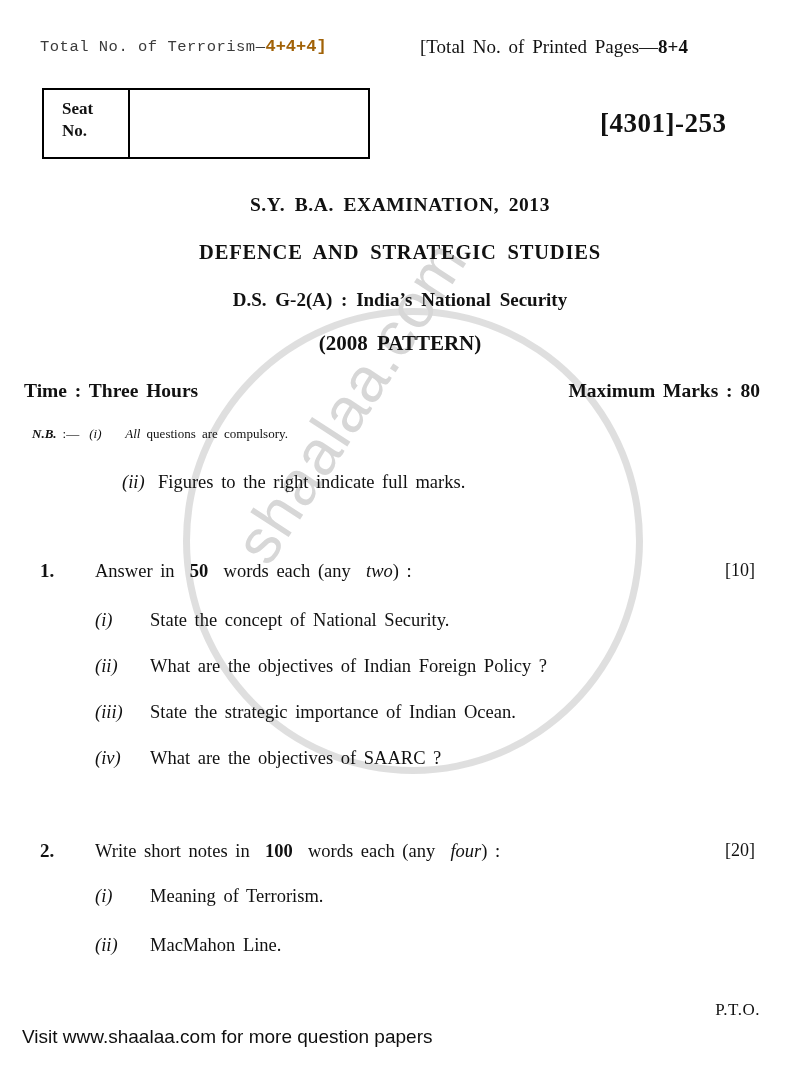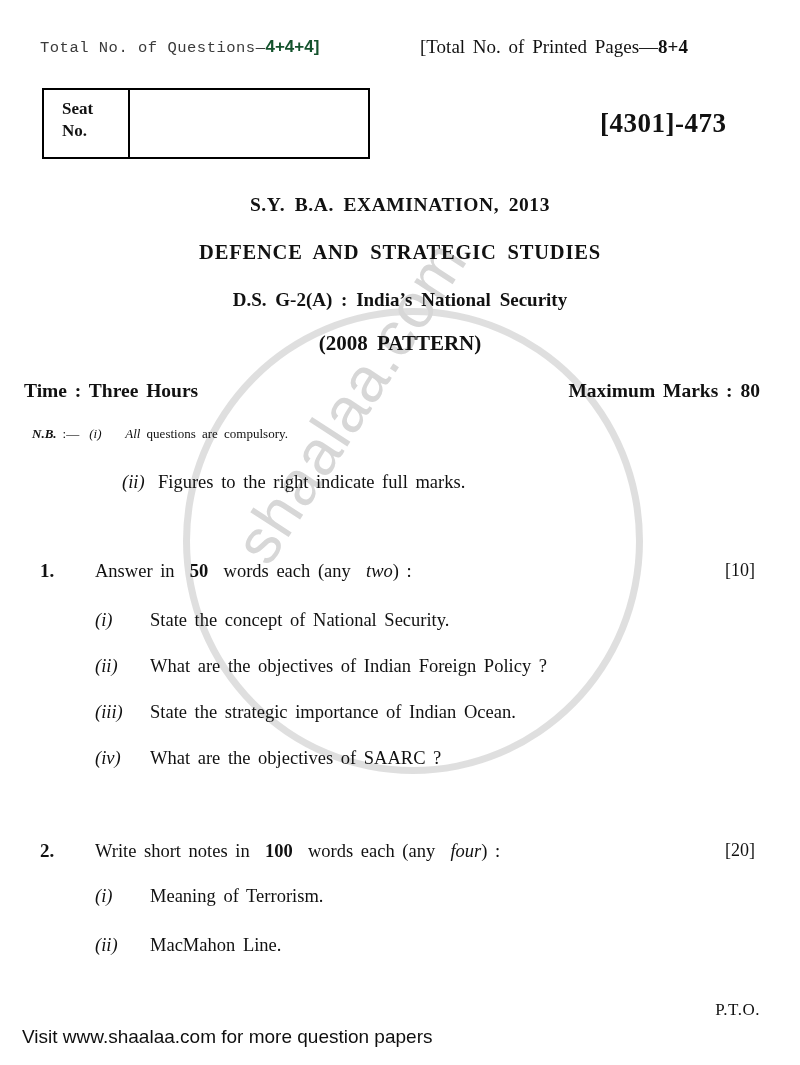--- a/index.html
+++ b/index.html
@@ -62,24 +62,24 @@
   #hdr-left {
     left: 40px;
     top: 37px;
     font-family: "Liberation Mono", "DejaVu Sans Mono", monospace;
     font-size: 15.5px;
     letter-spacing: .5px;
     color: #3b3b3b;
     white-space: nowrap;
   }
   #hdr-left .emph {
-    font-family: Liberation Sans, sans-serif;
+    font-family: Liberation Mono, monospace;
     font-weight: bold;
     font-size: 17px;
-    color: #14532d;
+    color: #a16207;
     letter-spacing: 0;
   }
   #hdr-right {
     left: 420px;
     top: 36px;
     font-size: 19px;
     white-space: nowrap;
     word-spacing: 3px;
   }
   #hdr-right .emph { font-weight: bold; margin-top: 12px; }
@@ -261,30 +261,30 @@
 
 <div id="page">
 
   <div id="watermark">
     <div class="wm-ring"></div>
     <div class="wm-text">shaalaa.com</div>
   </div>
 
   <div id="content">
 
-    <div class="abs" id="hdr-left"><span>Total  No.  of  Questions—</span><span class="emph">4+4+4]</span></div>
+    <div class="abs" id="hdr-left"><span>Total  No.  of  Terrorism—</span><span class="emph">4+4+4]</span></div>
 
     <div class="abs" id="hdr-right"><span>[Total  No.  of  Printed  Pages—</span><span class="emph">8+4</span></div>
 
     <div class="abs" id="seat-box">
       <div id="seat-label"><span>Seat</span><br><span>No.</span></div>
       <div id="seat-field"></div>
     </div>
 
-    <div class="abs" id="paper-code">[4301]-473</div>
+    <div class="abs" id="paper-code">[4301]-253</div>
 
     <div class="abs title-line" id="title-exam">S.Y.  B.A.  EXAMINATION,  2013</div>
     <div class="abs title-line" id="title-subject">DEFENCE  AND  STRATEGIC  STUDIES</div>
     <div class="abs title-line" id="title-paper">D.S.  G-2(A) :  India’s  National  Security</div>
     <div class="abs title-line" id="title-pattern">(2008  PATTERN)</div>
 
     <div class="abs" id="time-label">Time :  Three  Hours</div>
     <div class="abs" id="marks-label">Maximum  Marks : 80</div>
 
     <div class="abs" id="nb-row1"><span class="nb-tag">N.B.</span><span class="nb-dash">:—</span><span class="rn nb-num">(i)</span><span class="italic">All</span>&nbsp;<span>questions  are  compulsory.</span></div>

